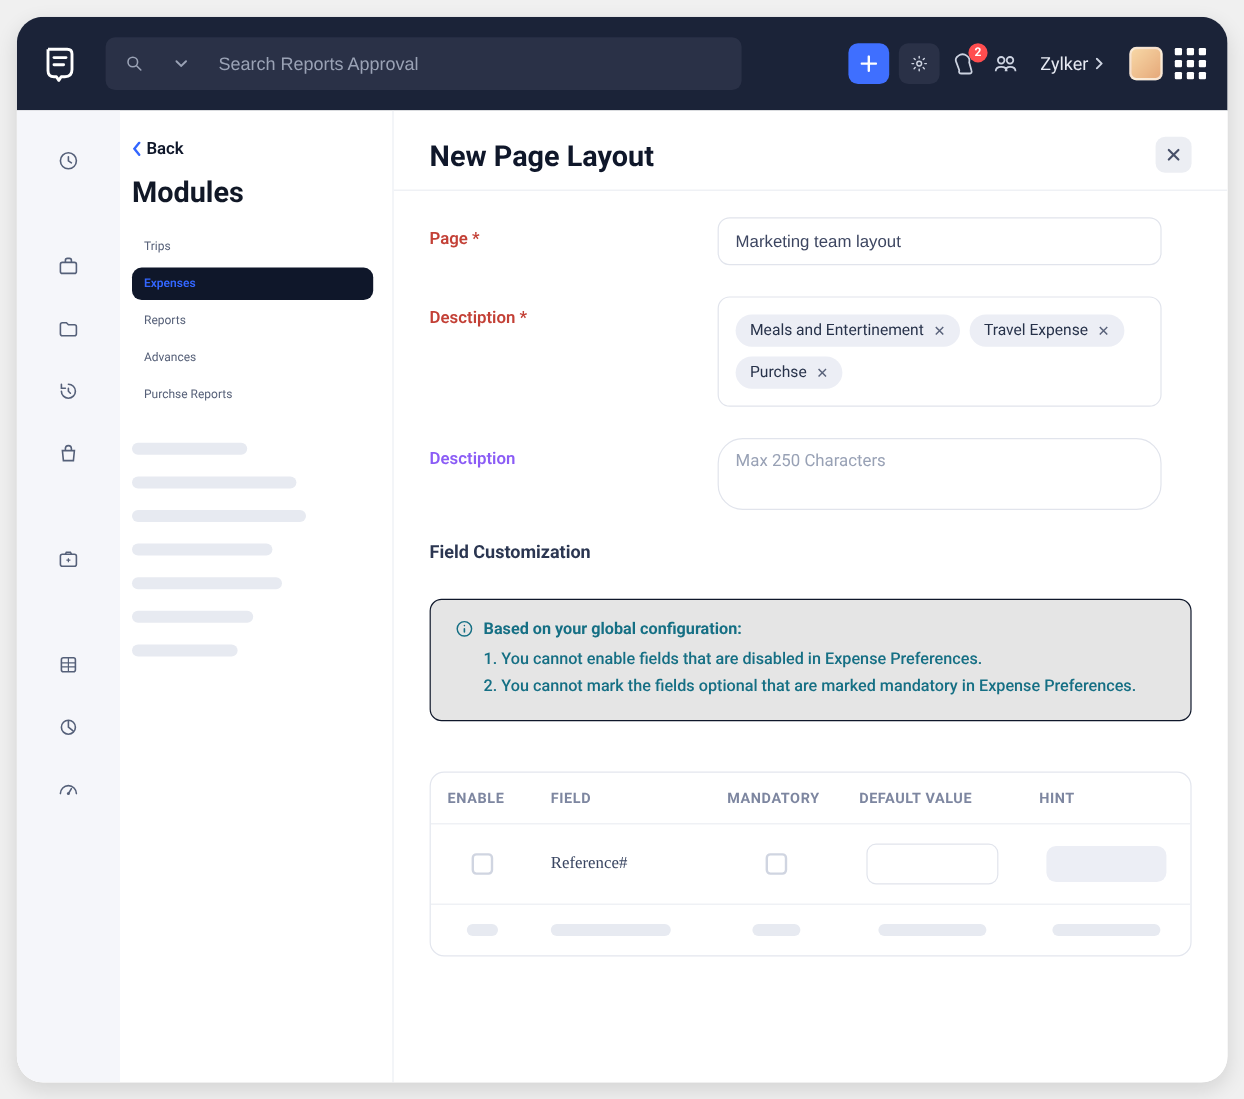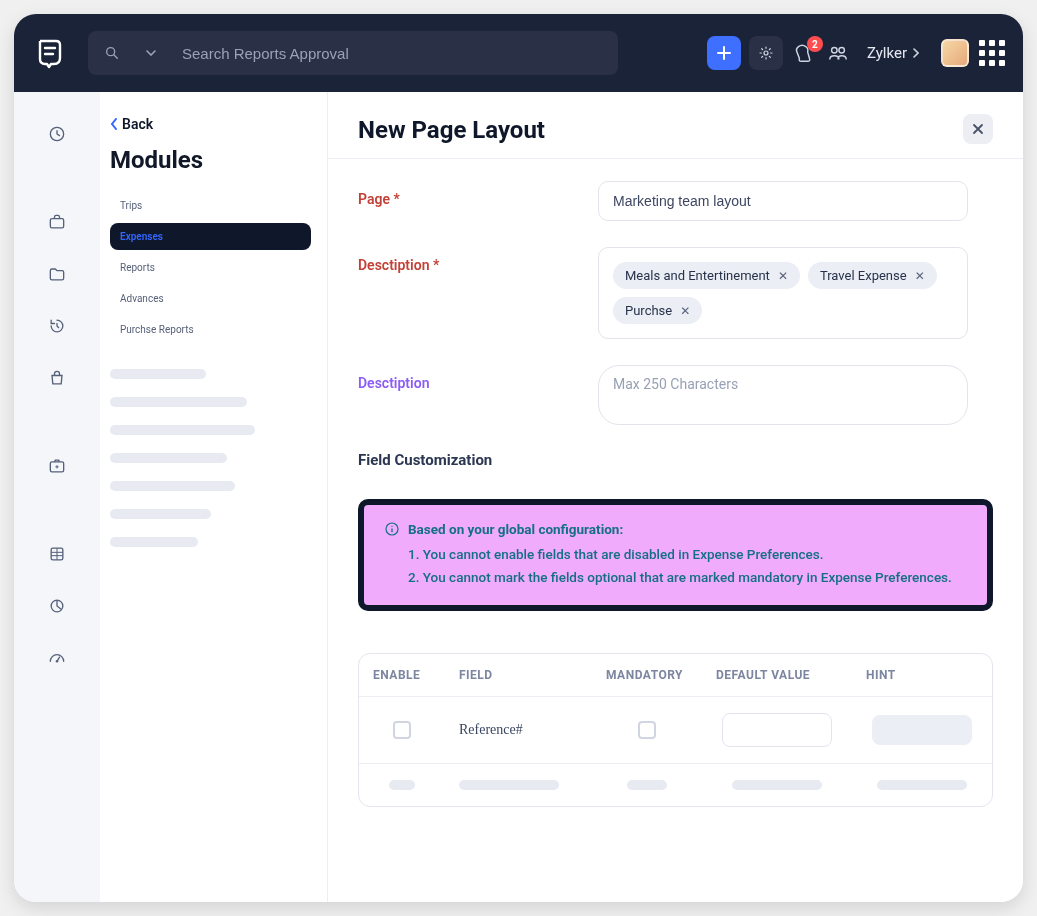--- a/index.html
+++ b/index.html
@@ -172,21 +172,21 @@
   .chip {
     background: #eceef5; border-radius: 999px; padding: 6px 12px;
     display: inline-flex; align-items: center; gap: 8px; font-size: 13px; color: #27324a;
   }
   .chip-x { color: #59627a; font-size: 12px; }
   .textarea { height: 60px; color: #98a1b5; border-radius: 21px; }
 
   .section-title { font-size: 15px; font-weight: 700; color: #2b3651; }
 
   .info-banner {
-    background: #f0abfc; border: 6px solid #0f172a; border-radius: 10px;
+    background: #e5e5e5; border: 1px solid #0f172a; border-radius: 10px;
     padding: 16px 20px; margin-top: 4px;
   }
   .info-head {
     color: #156f84; font-weight: 700; font-size: 13.5px;
     display: flex; align-items: center; gap: 8px; margin-bottom: 6px;
   }
   .info-list { list-style: none; margin-left: 24px; }
   .info-list li { color: #156f84; font-size: 13.5px; font-weight: 500; line-height: 1.7; }
 
   

